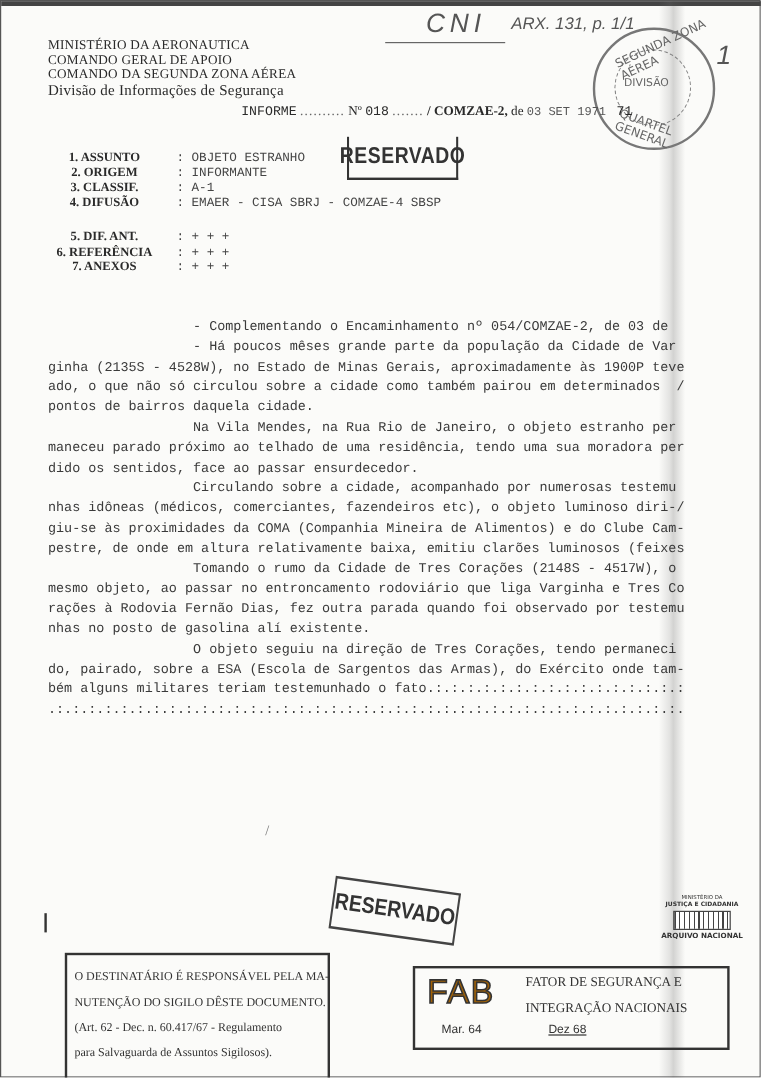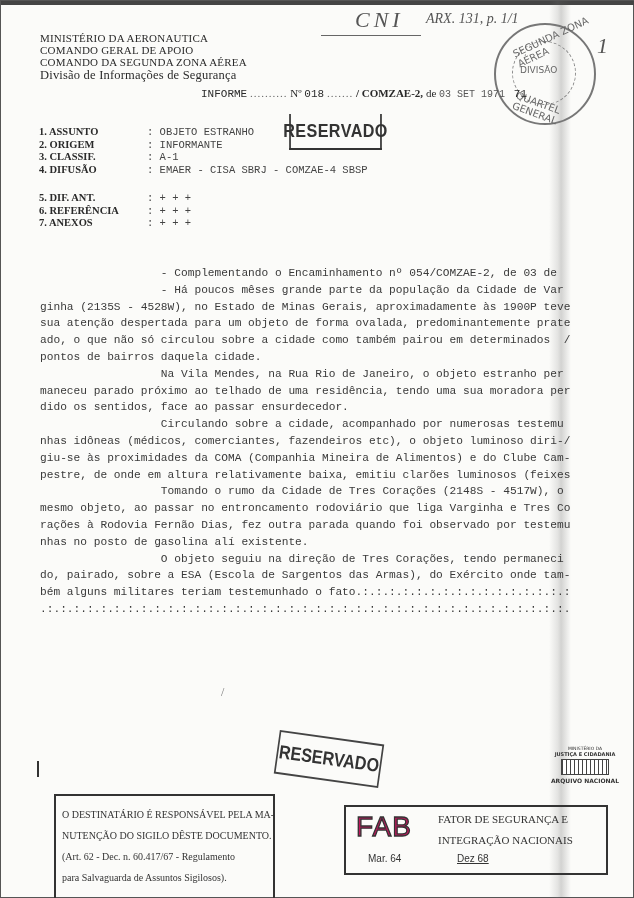--- a/index.html
+++ b/index.html
@@ -6,46 +6,46 @@
   body { width:634px; height:898px; background:#fff; position:relative; overflow:hidden; font-family:"Liberation Serif", serif; color:#2a2a2a; }
   .page { position:absolute; left:0; top:0; width:632px; height:896px; border:1px solid #555; background:#fbfbf9; }
   .fold { position:absolute; left:548px; top:0; width:22px; height:898px; background:linear-gradient(90deg, rgba(0,0,0,0) 0%, rgba(120,120,120,0.18) 40%, rgba(90,90,90,0.25) 55%, rgba(0,0,0,0) 100%); }
   .topbar { position:absolute; left:0; top:0; width:634px; height:4px; background:#444; }
   .hdr { position:absolute; left:39px; top:31px; font-size:11px; line-height:12px; letter-spacing:0.2px; }
   .hdr div { white-space:nowrap; }
   .hdr .div { font-size:12.5px; line-height:14px; }
   .informe-line { position:absolute; left:200px; top:86px; font-size:11px; white-space:nowrap; }
   .informe-line .dots { letter-spacing:1px; color:#666; }
   .mono { font-family:"Liberation Mono", monospace; }
-  .hand { position:absolute; font-family:Liberation Serif, serif; color:#555; font-style:italic; }
+  .hand { position:absolute; font-family:Liberation Sans, sans-serif; color:#555; font-style:italic; }
   .stamp-round { position:absolute; left:493px; top:22px; width:98px; height:98px; border:2px solid #777; border-radius:50%; color:#666; }
   .stamp-round .inner { position:absolute; left:16px; top:16px; width:62px; height:62px; border:1px dashed #888; border-radius:50%; }
   .stamp-round .t1 { position:absolute; left:16px; top:6px; font-size:10px; font-family:"DejaVu Sans", sans-serif; transform:rotate(-25deg); }
   .stamp-round .t2 { position:absolute; left:24px; top:40px; font-size:9px; font-family:"DejaVu Sans", sans-serif; }
   .stamp-round .t3 { position:absolute; left:16px; top:78px; font-size:10px; font-family:"DejaVu Sans", sans-serif; transform:rotate(20deg); }
   .reservado-top { position:absolute; left:280px; top:113px; width:105px; height:34px; border:2px solid #333; border-top:none; display:flex; align-items:center; justify-content:center; font-family:"Liberation Sans", sans-serif; font-size:19px; font-weight:bold; letter-spacing:0.5px; color:#333; transform:scaleX(0.85); }
   .fields { position:absolute; left:38px; top:125px; font-size:10.5px; line-height:12.5px; }
   .frow { display:flex; white-space:nowrap; }
-  .frow .lbl { width:96px; font-weight:bold; }
+  .frow .lbl { width:96px; font-weight:bold;text-align:center; }
   .frow .val { font-family:"Liberation Mono", monospace; font-size:10.5px; color:#444;margin-left:12px; }
   .fields .gap { height:16px; }
   .body { position:absolute; left:39px; top:264px; width:580px; font-family:"Liberation Mono", monospace; font-size:11.2px; line-height:16.8px; color:#3a3a3a; }
   .body .ln { white-space:pre; }
   .stamp-bottom { position:absolute; left:266px; top:736px; width:120px; height:40px; border:2px solid #444; display:flex; align-items:center; justify-content:center; font-family:"Liberation Sans", sans-serif; font-size:19px; font-weight:bold; color:#333; transform:rotate(8deg) scaleX(0.85); }
   .mark-i { position:absolute; left:36px; top:760px; width:2px; height:16px; background:#333; }
   .tick { position:absolute; left:220px; top:684px; font-size:12px; color:#777; }
   .arq { position:absolute; left:548px; top:745px; width:72px; text-align:center; font-family:"DejaVu Sans", sans-serif; color:#333; }
   .arq .s { font-size:4.5px; line-height:5px; }
   .arq .b { font-size:5px; font-weight:bold; line-height:6px; }
   .arq .bld { width:46px; height:14px; margin:2px auto; border:1px solid #444; background:repeating-linear-gradient(90deg,#444 0 1px,#fff 1px 4px); }
   .arq .n { font-size:6px; font-weight:bold; }
   .box-left { position:absolute; left:53px; top:793px; width:205px; height:92px; border-top:2px solid #333; border-bottom:2px solid #333; border-left:2px solid #333; border-right:2px solid #333; padding:8px 6px 16px 6px; font-size:10px; line-height:21px; color:#333; }
   .box-left div { white-space:nowrap; }
   .box-right { position:absolute; left:343px; top:804px; width:260px; height:66px; border:2px solid #333; color:#333; }
-  .box-right .fab { position:absolute; left:10px; top:4px; font-family:"Liberation Sans", sans-serif; font-size:28px; letter-spacing:1px; color:#be185d; -webkit-text-stroke:1.3px #333; }
+  .box-right .fab { position:absolute; left:10px; top:4px; font-family:"Liberation Sans", sans-serif; font-size:28px; letter-spacing:1px; color:#a16207; -webkit-text-stroke:1.3px #333; }
   .box-right .l1 { position:absolute; left:92px; top:6px; font-size:11px; white-space:nowrap; }
   .box-right .l2 { position:absolute; left:92px; top:27px; font-size:11px; white-space:nowrap;text-align:center; }
   .box-right .d1 { position:absolute; left:22px; top:46px; font-size:10px; font-family:"Liberation Sans", sans-serif; }
   .box-right .d2 { position:absolute; left:111px; top:46px; font-size:10px; font-family:"Liberation Sans", sans-serif; text-decoration:underline; }
 </style>
 </head>
 <body>
 
 <div class="page">
   <div class="topbar"></div>
@@ -113,21 +113,20 @@
     <div class="frow">
         <span class="lbl">7. ANEXOS</span>
         <span class="val">: + + +</span>
       </div>
   </div>
 
   <div class="body">
     <div class="ln">                  - Complementando o Encaminhamento nº 054/COMZAE-2, de 03 de</div>
     <div class="ln">                  - Há poucos mêses grande parte da população da Cidade de Var</div>
     <div class="ln">ginha (2135S - 4528W), no Estado de Minas Gerais, aproximadamente às 1900P teve</div>
-    <div class="ln">sua atenção despertada para um objeto de forma ovalada, predominantemente prate</div>
     <div class="ln">ado, o que não só circulou sobre a cidade como também pairou em determinados  /</div>
     <div class="ln">pontos de bairros daquela cidade.</div>
     <div class="ln">                  Na Vila Mendes, na Rua Rio de Janeiro, o objeto estranho per</div>
     <div class="ln">maneceu parado próximo ao telhado de uma residência, tendo uma sua moradora per</div>
     <div class="ln">dido os sentidos, face ao passar ensurdecedor.</div>
     <div class="ln">                  Circulando sobre a cidade, acompanhado por numerosas testemu</div>
     <div class="ln">nhas idôneas (médicos, comerciantes, fazendeiros etc), o objeto luminoso diri-/</div>
     <div class="ln">giu-se às proximidades da COMA (Companhia Mineira de Alimentos) e do Clube Cam-</div>
     <div class="ln">pestre, de onde em altura relativamente baixa, emitiu clarões luminosos (feixes</div>
     <div class="ln">                  Tomando o rumo da Cidade de Tres Corações (2148S - 4517W), o</div>

